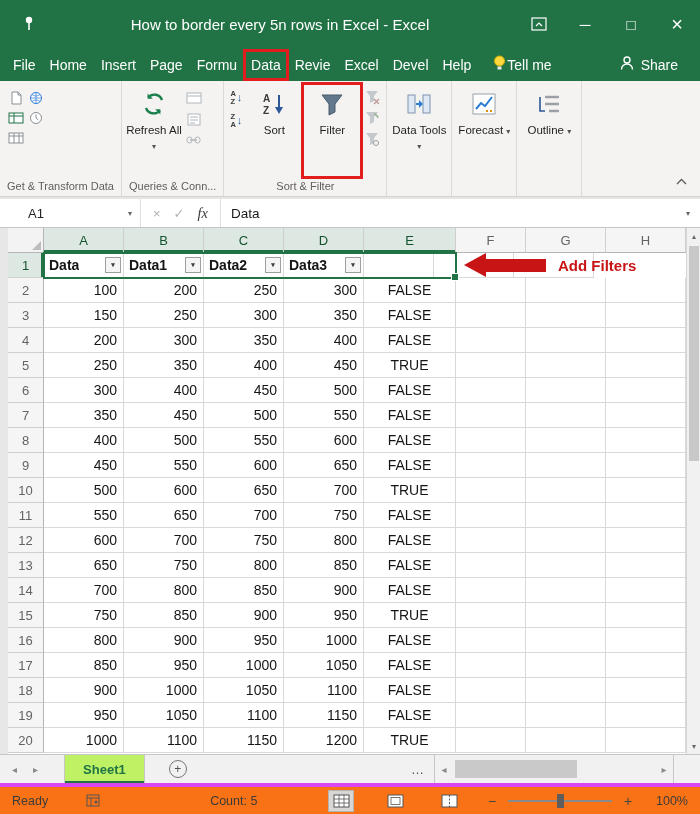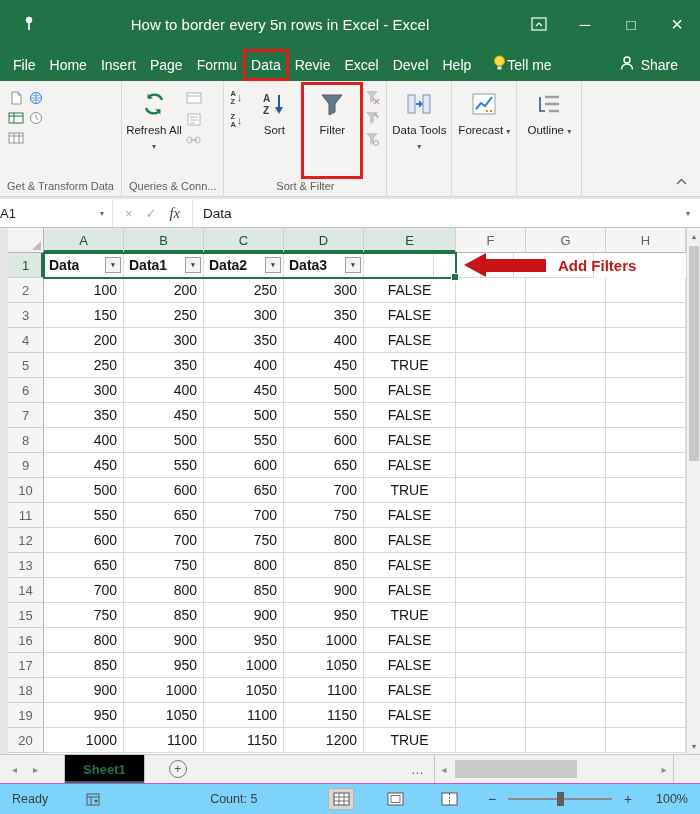--- a/index.html
+++ b/index.html
@@ -47,21 +47,21 @@
     color:#3b3b3b;line-height:1;}
   .sm-arrow{color:#2b5797;font-size:11px;line-height:1;}
   .filterminis{display:flex;flex-direction:column;gap:5px;padding:5px 2px 0 2px;}
   .red-box-btn{outline:3px solid #e11d1d;outline-offset:-1px;}
   .ribbon-spacer{flex:1;}
   .collapse{align-self:flex-end;padding:0 12px 6px 0;}
 
   
   .fbar{flex:0 0 31px;box-sizing:border-box;background:#fff;border-top:2px solid #e7e5e3;
     border-bottom:1px solid #c6c6c6;display:flex;align-items:stretch;font-size:13px;}
-  .namebox{flex:0 0 112px;display:flex;align-items:center;padding-left:0;
+  .namebox{flex:0 0 112px;display:flex;align-items:center;padding-left:28px;
     border-right:1px solid #e1e1e1;color:#222;}
   .nb-caret{margin-left:auto;margin-right:8px;font-size:8px;color:#666;}
   .fbtns{display:flex;align-items:center;gap:13px;padding:0 12px;border-right:1px solid #e1e1e1;}
   .fb-x,.fb-check{color:#b0b0b0;font-size:13px;}
   .fb-fx{font-family:"Liberation Serif",serif;font-style:italic;font-size:14.5px;color:#3b3b3b;}
   .fvalue{flex:1;display:flex;align-items:center;padding-left:10px;color:#1a1a1a;font-size:13.5px;}
   .fexpand{flex:0 0 24px;display:flex;align-items:center;justify-content:center;
     color:#666;font-size:8px;}
 
   
@@ -104,37 +104,37 @@
     display:flex;flex-direction:column;align-items:center;}
   .vs-btn{height:16px;width:100%;display:flex;align-items:center;justify-content:center;
     font-size:8px;color:#6a6a6a;}
   .vs-thumb{width:10px;height:215px;background:#c8c8c8;margin-top:2px;}
   .vs-space{flex:1;}
 
   
   .sheetbar{flex:0 0 29px;box-sizing:border-box;background:#f1f1f1;
     border-top:1px solid #c6c6c6;display:flex;align-items:stretch;font-size:13px;}
   .sb-nav{display:flex;align-items:center;gap:16px;padding:0 12px;color:#8a8a8a;font-size:10px;}
-  .sheet-tab{margin-left:14px;background:#000000;display:flex;align-items:center;padding:0 18px;
+  .sheet-tab{margin-left:14px;background:#bef264;display:flex;align-items:center;padding:0 18px;
     color:#217346;font-weight:bold;border-left:1px solid #c6c6c6;border-right:1px solid #c6c6c6;
     box-shadow:inset 0 -2px 0 #217346;}
   .newsheet{display:flex;align-items:center;margin-left:24px;}
   .circle-plus{width:16px;height:16px;border:1px solid #767676;border-radius:50%;
     display:flex;align-items:center;justify-content:center;font-size:12px;color:#555;line-height:1;}
   .sb-more{margin-left:auto;display:flex;align-items:center;color:#555;padding:0 10px;}
   .hscroll{display:flex;align-items:stretch;width:238px;margin-right:26px;
     border-left:1px solid #c6c6c6;border-right:1px solid #c6c6c6;}
   .hs-btn{width:18px;display:flex;align-items:center;justify-content:center;
     color:#8a8a8a;font-size:10px;}
   .hs-track{flex:1;position:relative;background:#f1f1f1;}
   .hs-thumb{position:absolute;left:2px;top:5px;bottom:5px;width:122px;background:#c9c9c9;}
 
   
-  .statusbar{flex:0 0 31px;box-sizing:border-box;background:#7dd3fc;
-    border-top:1px solid #d946ef;display:flex;align-items:center;font-size:12.5px;color:#3b3b3b;}
+  .statusbar{flex:0 0 31px;box-sizing:border-box;background:#f97316;
+    border-top:4px solid #d946ef;display:flex;align-items:center;font-size:12.5px;color:#3b3b3b;}
   .sb-ready{margin-left:12px;}
   .sb-macro{margin-left:38px;display:flex;align-items:center;}
   .sb-count{margin-left:110px;}
   .sb-spacer{flex:1;}
   .viewbtns{display:flex;align-items:center;gap:28px;margin-right:22px;}
   .viewbtn{width:26px;height:22px;display:flex;align-items:center;justify-content:center;}
   .viewbtn.sel{background:#d9d7d5;border:1px solid #b5b3b1;box-sizing:border-box;}
   .zbtn{width:16px;text-align:center;font-size:14px;color:#444;}
   .zoom-track{width:104px;height:2px;background:#8a8a8a;position:relative;margin:0 8px;}
   .zoom-track::before{content:"";position:absolute;left:50%;top:-4px;width:1px;height:10px;background:#8a8a8a;}

